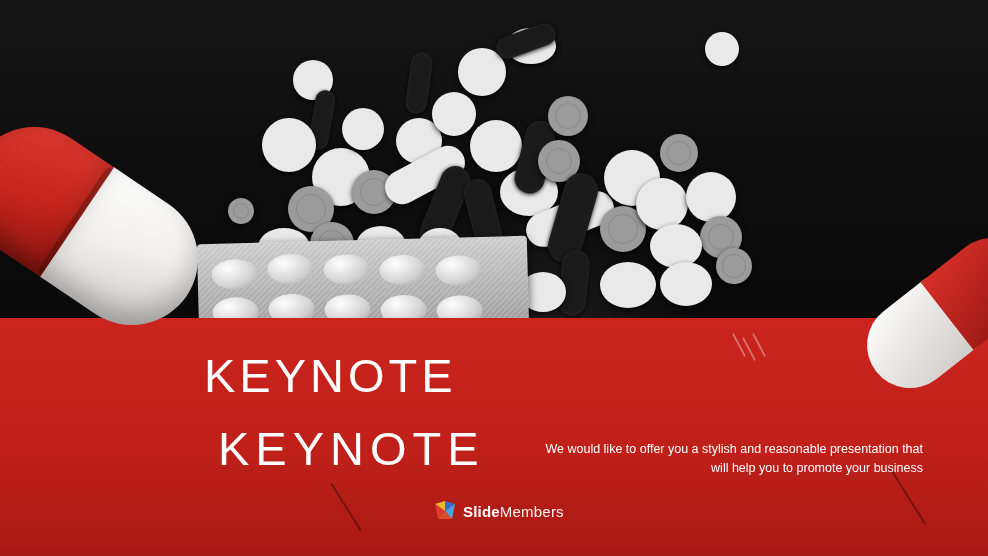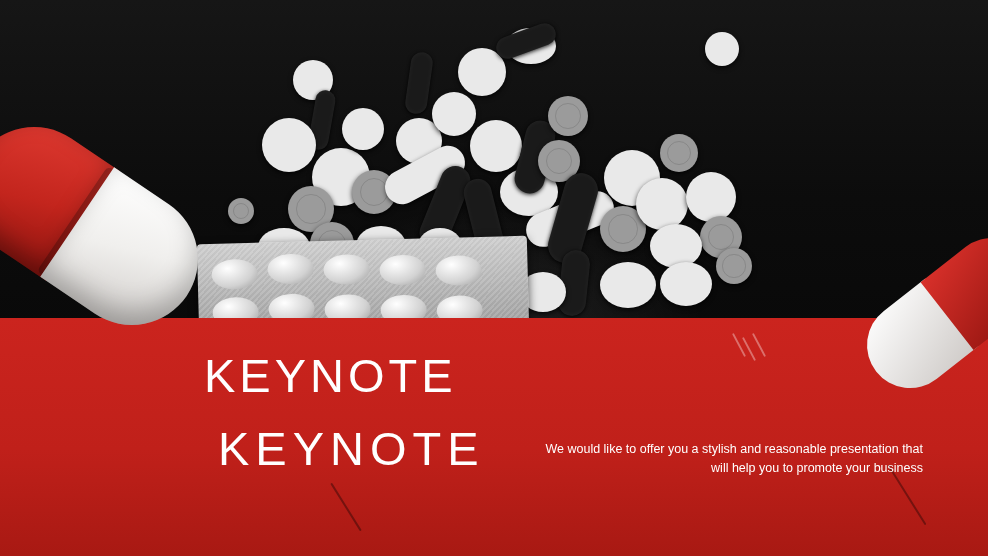--- a/index.html
+++ b/index.html
@@ -316,14 +316,28 @@
     <div class="rhalf-red"></div>
   </div>
 
   <div class="title-block">
     <div class="title-line1">KEYNOTE</div>
     <div class="title-line2">KEYNOTE</div>
   </div>
 
   <div class="subtitle">We would like to offer you a stylish and reasonable presentation that will help you to promote your business</div>
 
+  <div class="logo">
+    <div class="logo-mark">
+      <svg width="22" height="22" viewBox="0 0 22 22" xmlns="http://www.w3.org/2000/svg">
+        <polygon points="1,4 11,1 11,11" fill="#f2b52b"></polygon>
+        <polygon points="11,1 21,4 11,11" fill="#2f6fd0"></polygon>
+        <polygon points="1,4 11,11 4,19" fill="#e03a2f"></polygon>
+        <polygon points="11,11 21,4 18,19" fill="#4aa3df"></polygon>
+        <polygon points="4,19 11,11 18,19" fill="#d94f2a"></polygon>
+      </svg>
+    </div>
+    <div class="logo-text">
+      <span class="bold">Slide</span><span class="light">Members</span>
+    </div>
+  </div>
 
 </div>
 
 </body></html>

